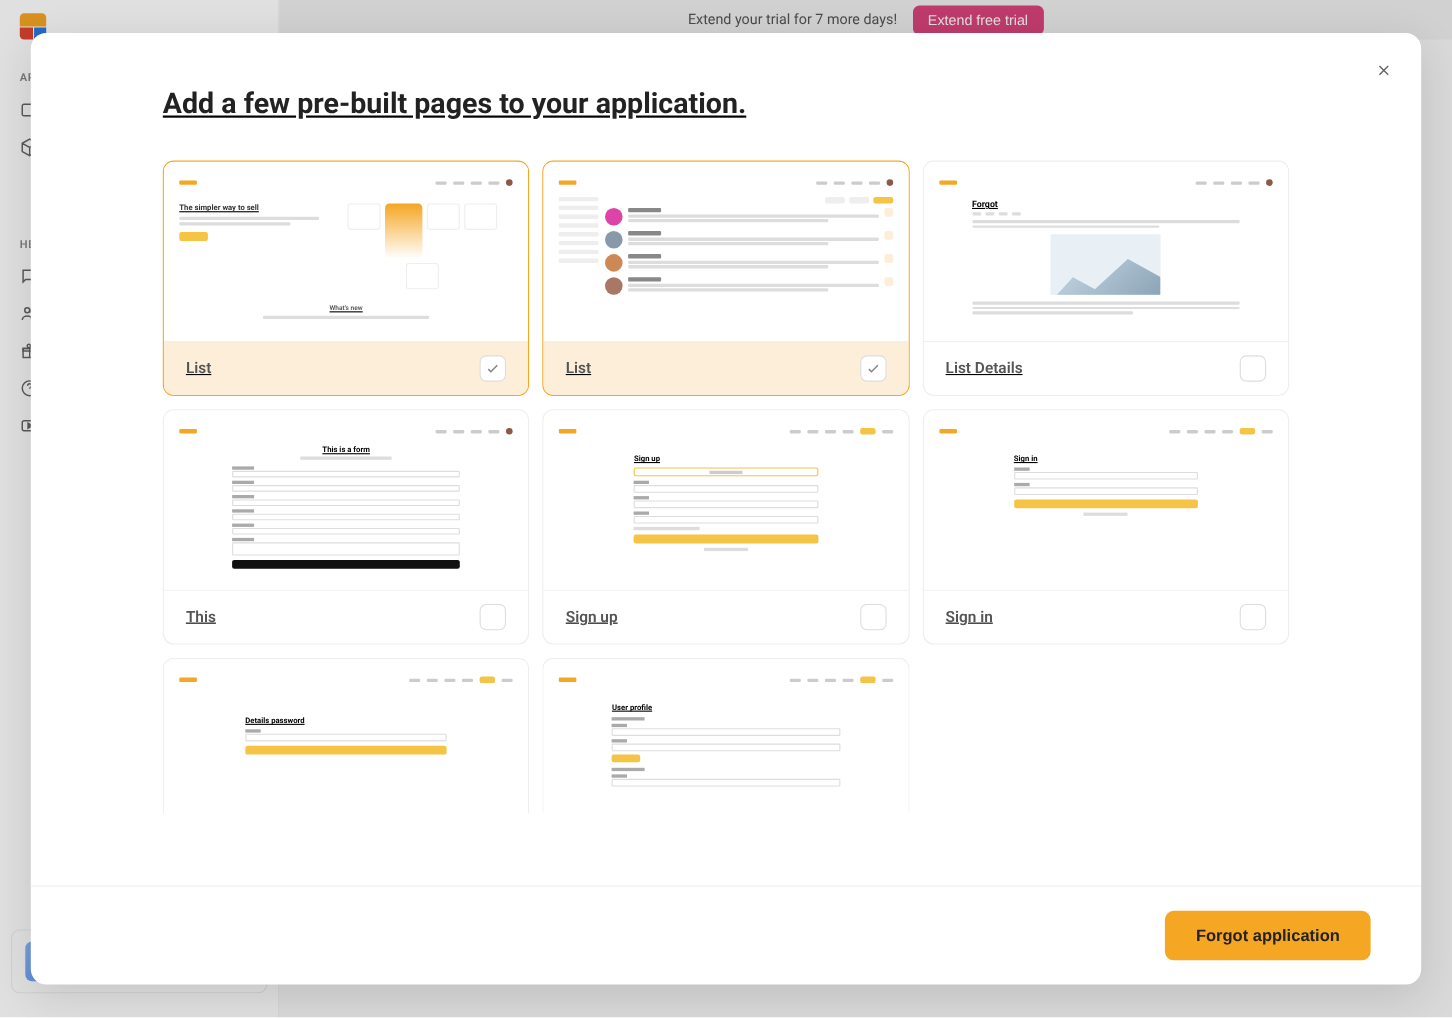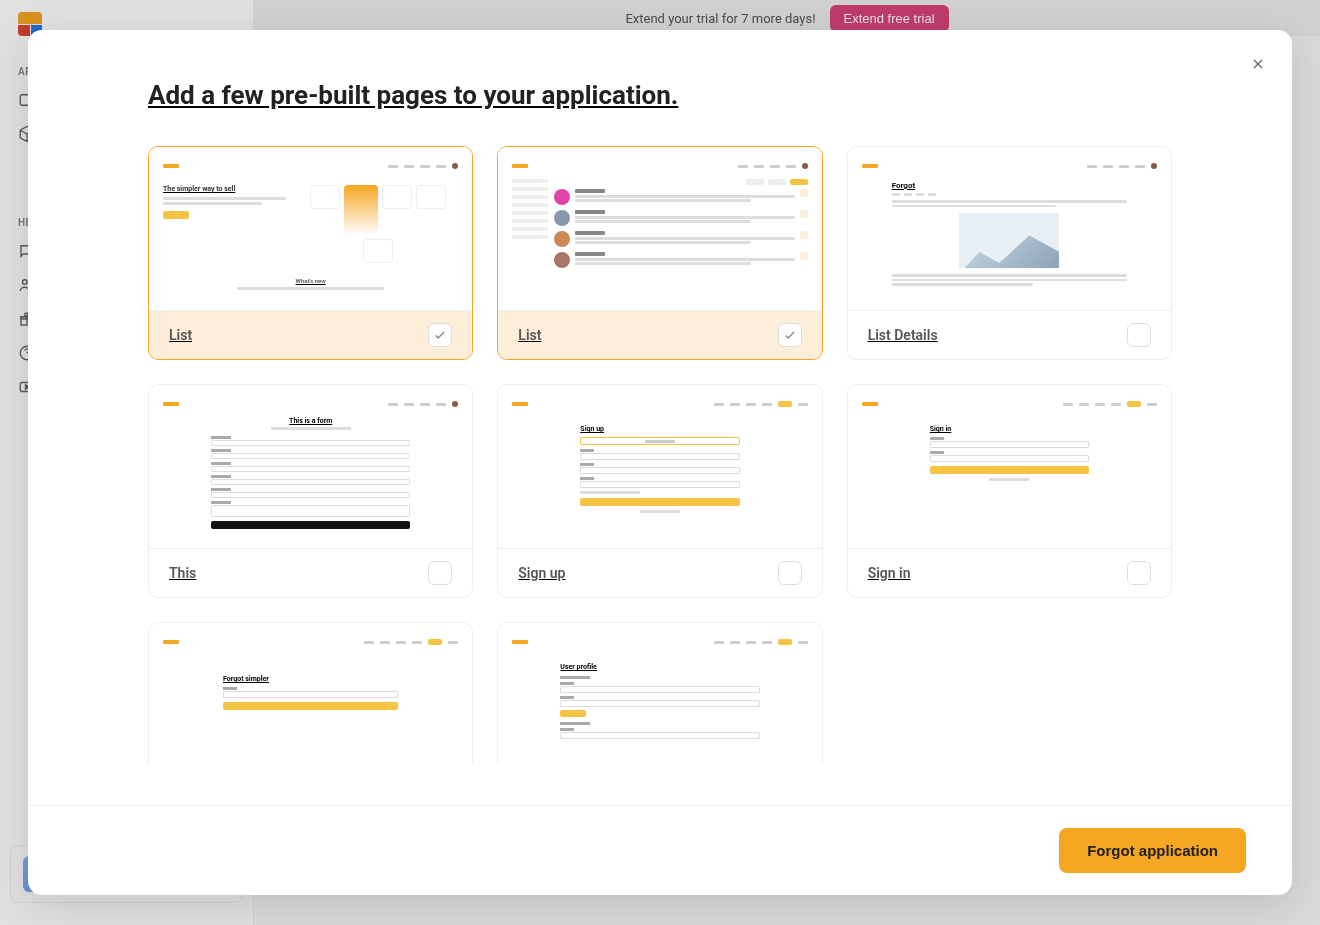--- a/index.html
+++ b/index.html
@@ -20,21 +20,21 @@
 .main-bg { flex: 1; background: #f7f7f7; }
 .trial-banner { height: 36px; background: #eee; display: flex; align-items: center; justify-content: center; gap: 14px; font-size: 13px; color: #555; }
 .trial-btn { background: #d9447b; color: #fff; border: none; border-radius: 6px; padding: 6px 14px; font-size: 13px; }
 
 .modal-overlay { position: absolute; inset: 0; background: rgba(0,0,0,0.12); }
 .modal { position: absolute; left: 28px; right: 28px; top: 30px; bottom: 30px; background: #fff; border-radius: 14px; display: flex; flex-direction: column; box-shadow: 0 10px 40px rgba(0,0,0,0.12); }
 .modal-close { position: absolute; top: 18px; right: 18px; width: 32px; height: 32px; display: flex; align-items: center; justify-content: center; background: none; border: none; color: #666; cursor: pointer; }
 .modal-close svg { width: 16px; height: 16px; stroke: #666; stroke-width: 2; fill: none; }
 .modal-body { flex: 1; padding: 50px 120px 20px; overflow-y: auto; text-decoration: underline; }
 .modal-title { font-size: 26px; font-weight: 700; color: #222; margin-bottom: 36px; }
-.card-grid { display: grid; grid-template-columns: repeat(3, 1fr); gap: 24px; }
+.card-grid { display: grid; grid-template-columns: repeat(3, 1fr); gap: 12px; }
 .card { border: 1.5px solid #eee; border-radius: 10px; overflow: hidden; background: #fff; cursor: pointer; }
 .card.selected { border-color: #f5a623; }
 .card.selected .card-footer { background: #fdeeda; }
 .card-preview { height: 163px; background: #fff; padding: 14px; position: relative; }
 .prev-header { display: flex; justify-content: space-between; align-items: center; height: 10px; margin-bottom: 8px; }
 .prev-logo { width: 16px; height: 4px; background: #f5a623; border-radius: 1px; }
 .prev-nav { display: flex; gap: 6px; align-items: center; }
 .prev-nav span { width: 10px; height: 3px; background: #ccc; border-radius: 1px; }
 .prev-nav .avatar { width: 6px; height: 6px; border-radius: 50%; background: #8a5a44; }
 
@@ -472,21 +472,21 @@
               <div class="prev-nav auth-nav">
                 <span></span>
                 <span></span>
                 <span></span>
                 <span></span>
                 <span class="signin"></span>
                 <span></span>
               </div>
             </div>
           <div class="forgot-body">
-            <div class="auth-h">Forgot simpler</div>
+            <div class="auth-h">Details password</div>
             <div class="auth-lbl"></div>
               <div class="auth-inp"></div>
             <div class="auth-btn"></div>
           </div>
         </div>
       </div>
 
       <div class="card" style="border-bottom:none;border-radius:10px 10px 0 0">
         <div class="card-preview" style="height:140px">
           <div class="prev-header">

